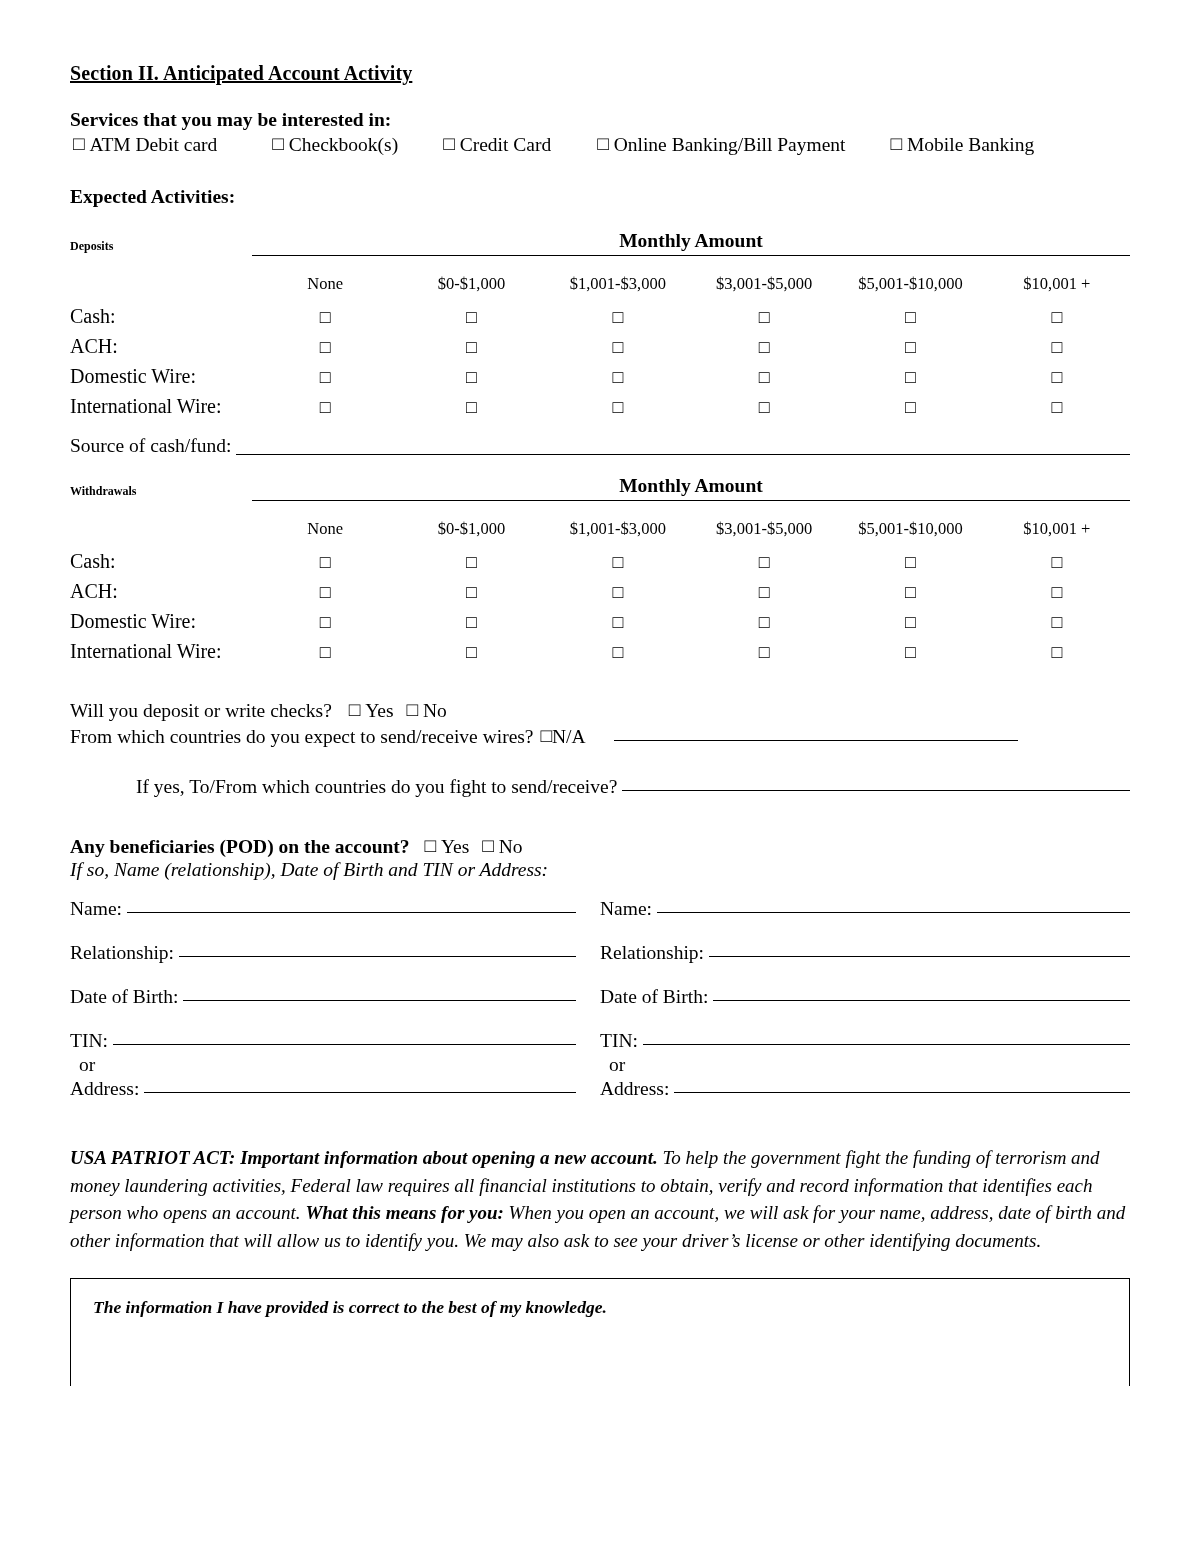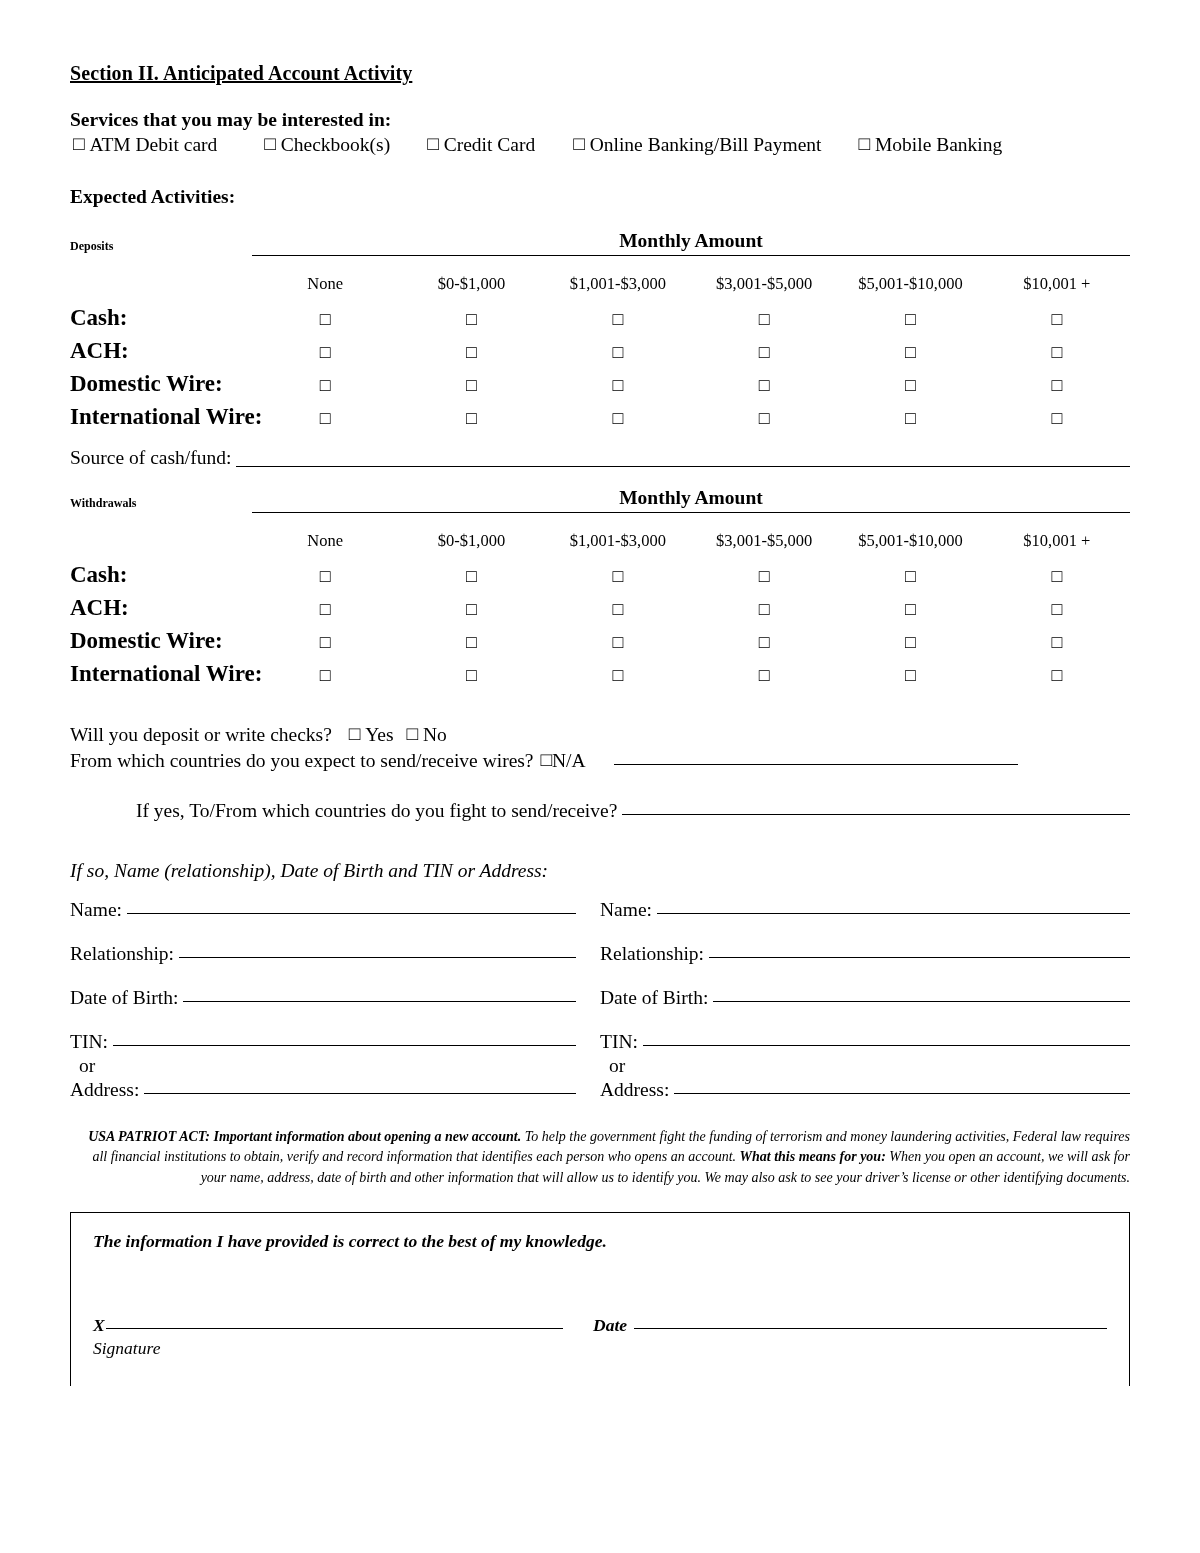--- a/index.html
+++ b/index.html
@@ -48,20 +48,21 @@
     top: -1px;
   }
   .cb::before { content: "\25A1"; }
 
   
   .services-row {
     display: flex;
     align-items: baseline;
     font-size: 19.5px;
     margin-bottom: 30px;
+    gap: 8px;
   }
   .services-row .opt { white-space: nowrap; }
   .services-row .opt.o0 { margin-left: 3px; }
   .services-row .opt.o1 { margin-left: 47px; }
   .services-row .opt.o2 { margin-left: 37px; }
   .services-row .opt.o3 { margin-left: 38px; }
   .services-row .opt.o4 { margin-left: 37px; }
 
   .expected {
     font-size: 19.5px;
@@ -100,24 +101,23 @@
     margin-top: 15px;
   }
   .amt-table th {
     font-size: 16.5px;
     font-weight: normal;
     text-align: center;
     padding: 3px 0 7px 0;
     white-space: nowrap;
   }
   .amt-table td {
-    font-size: 23px;
+    font-size: 20px;
     text-align: center;
     padding: 3.5px 0;
-    font-weight: bold;
   }
   .amt-table td.rowlab {
     text-align: left;
     white-space: nowrap;
     padding-left: 0;
   }
   .amt-table th.rowlab { text-align: left; }
   .amt-table .box { font-size: 18px; line-height: 1; }
   .amt-table .box::before { content: "\25A1"; }
 
@@ -164,25 +164,25 @@
     display: flex;
     align-items: baseline;
     margin-bottom: 22px;
   }
   .ben-field .fill { flex: 1 1 auto; margin-left: 5px; margin-right: 24px; }
   .ben-field.tight { margin-bottom: 2px; }
   .ben-or { font-size: 19.5px; padding-left: 9px; margin-bottom: 2px; }
 
   
   .patriot {
-    font-size: 14px;
+    font-size: 19px;
     font-style: italic;
     line-height: 1.45;
-    text-align: right;
-    margin-top: 24px;
+    text-align: left;
+    margin-top: 42px;
     margin-bottom: 24px;
   }
   .patriot b { font-weight: bold; font-style: italic; }
 
   
   .sig-box {
     border: 1.5px solid #000;
     padding: 18px 22px 14px 22px;
     height: 214px;
     box-sizing: border-box;
@@ -417,20 +417,25 @@
 
     <div class="q-gap"></div>
 
     <div class="line-row indent">
       <span>If yes, To/From which countries do you fight to send/receive?</span>
       <span class="fill"></span>
     </div>
 
     <div style="height:38px"></div>
 
+    <div class="ben-head">
+      <span>Any beneficiaries (POD) on the account?</span>
+      <span style="display:inline-block;width:10px"></span><span class="cb" style="font-weight:normal"></span><span style="font-weight:normal">Yes</span>
+      <span style="display:inline-block;width:8px"></span><span class="cb" style="font-weight:normal"></span><span style="font-weight:normal">No</span>
+    </div>
     <div class="ben-sub">If so, Name (relationship), Date of Birth and TIN or Address:</div>
 
     <div class="ben-cols">
 
       <div class="ben-col">
         <div class="ben-field">
           <span>Name:</span>
           <span class="fill"></span>
         </div>
         <div class="ben-field">

